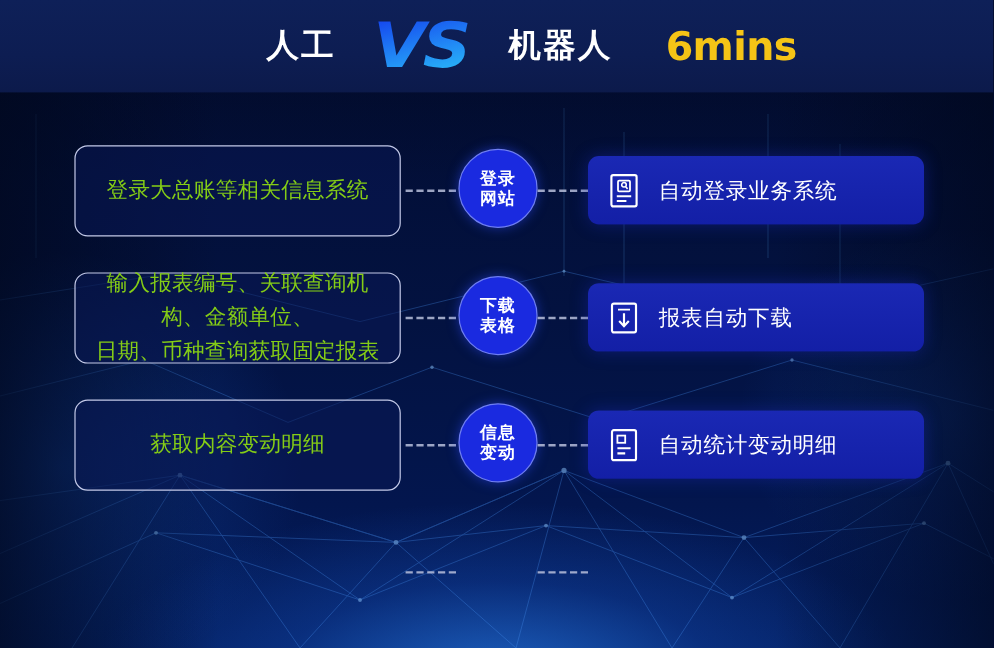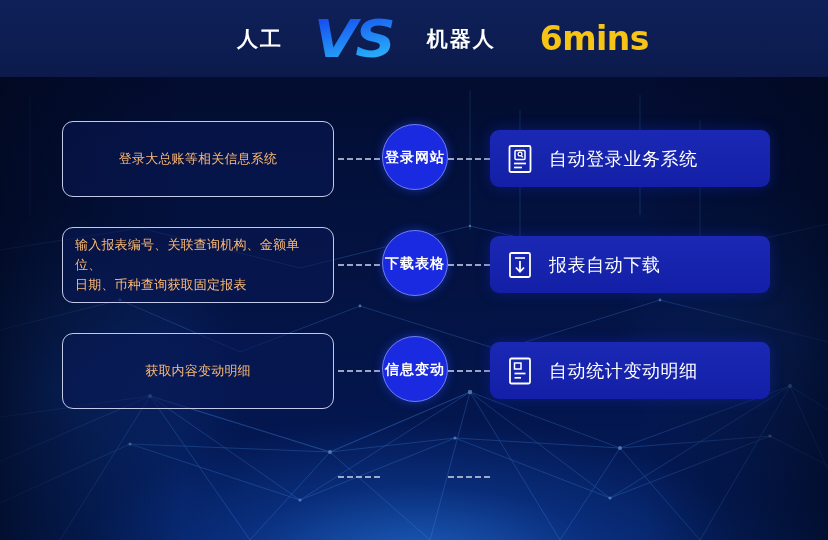--- a/index.html
+++ b/index.html
@@ -57,21 +57,21 @@
     justify-content: center;
   }
   .hdr-time {
     font-size: 33px;
     font-weight: bold;
     color: #f5c416;
     letter-spacing: -0.5px;
     font-family: "DejaVu Sans", sans-serif;
   }
   .hdr-label {
-    font-size: 21px;
+    font-size: 27px;
     font-weight: bold;
     color: #ffffff;
     letter-spacing: 2px;
   }
   .hdr-vs {
     font-size: 52px;
     font-weight: bold;
     font-style: italic;
     letter-spacing: -2px;
     font-family: "DejaVu Sans", sans-serif;
@@ -108,24 +108,24 @@
     box-sizing: border-box;
     border: 1.5px solid #c3c9e8;
     border-radius: 11px;
     background: rgba(9,24,84,0.55);
     display: flex;
     align-items: center;
     justify-content: center;
     padding: 0 12px;
   }
   .manual-text {
-    color: #fdba74;
-    font-size: 13px;
+    color: #84cc16;
+    font-size: 18px;
     line-height: 1.55;
-    text-align: left;
+    text-align: center;
     font-weight: normal;
     letter-spacing: .2px;
   }
 
   
   .dash {
     position: absolute;
     top: 37px;
     height: 0;
     border-top: 2px dashed #b9c0dc;
@@ -138,20 +138,21 @@
   .step-circle {
     position: absolute;
     left: 382px; top: -2px;
     width: 64px; height: 64px;
     margin-top: 5px;
     border-radius: 50%;
     background: #1a2ae0;
     border: 1.5px solid #6f7ef2;
     box-shadow: 0 0 10px rgba(40,70,240,.55);
     display: flex;
+    flex-direction: column;
     align-items: center;
     justify-content: center;
     color: #ffffff;
     font-size: 14px;
     font-weight: bold;
     line-height: 1.18;
     letter-spacing: 1px;
   }
 
   

